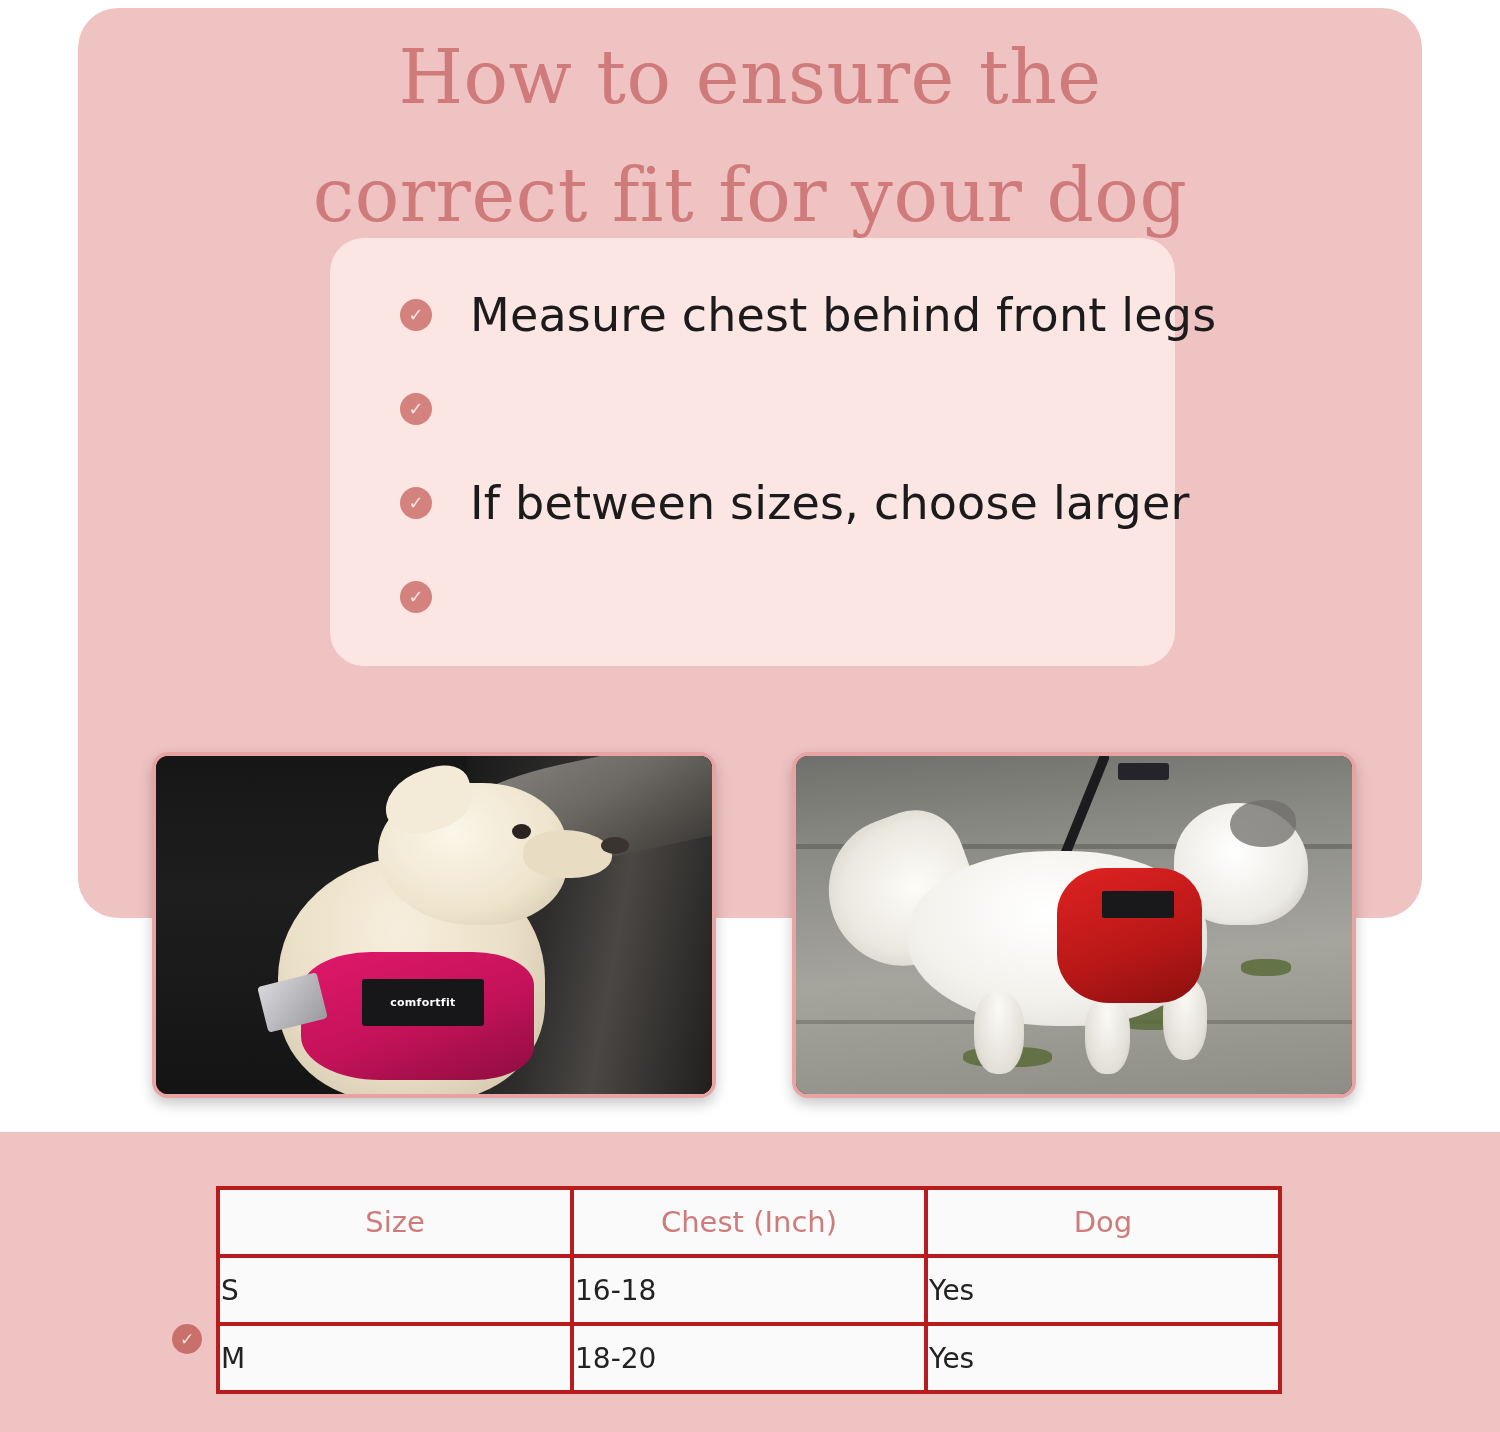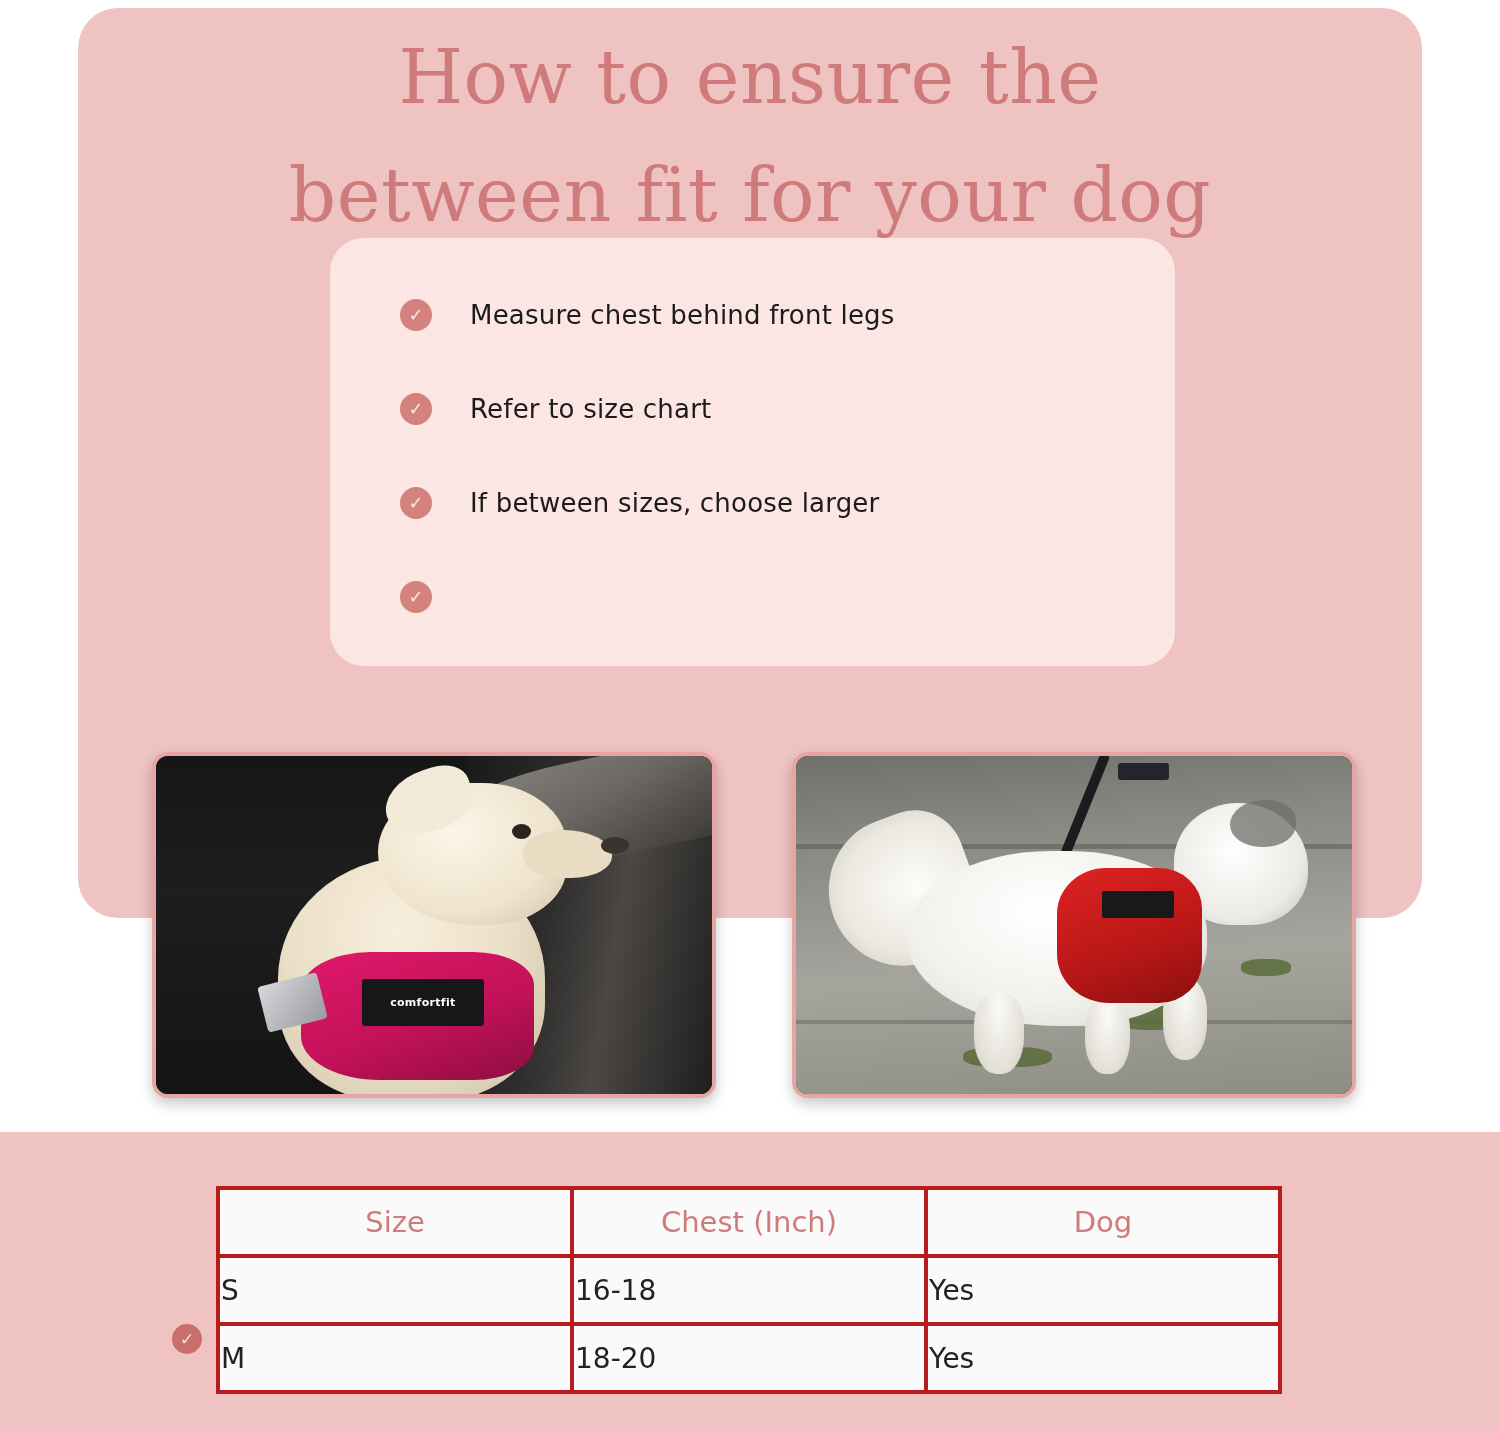--- a/index.html
+++ b/index.html
@@ -74,21 +74,21 @@
     flex: 0 0 32px;
     display: flex;
     align-items: center;
     justify-content: center;
     font-size: 18px;
     line-height: 1;
     margin-right: 38px;
   }
   .check-text {
     font-family: "DejaVu Sans", sans-serif;
-    font-size: 26px;
+    font-size: 46px;
     color: #1b1b1b;
     letter-spacing: 0.2px;
     white-space: nowrap;
   }
 
   
   .photo {
     position: absolute;
     border: 4px solid #e8a3a3;
     border-radius: 16px;
@@ -372,33 +372,32 @@
     line-height: 1;
   }
 </style>
 </head>
 <body>
 
 <div class="top-panel"></div>
 
 <div class="headline">
   <span class="line">How to ensure the</span>
-  <span class="line">between fit for your dog</span>
+  <span class="line">correct fit for your dog</span>
 </div>
 
 <div class="check-card"></div>
 
 <div class="check-list">
   <div class="check-item">
     <span class="check-bullet">✓</span>
     <span class="check-text">Measure chest behind front legs</span>
   </div>
   <div class="check-item">
     <span class="check-bullet">✓</span>
-    <span class="check-text">Refer to size chart</span>
   </div>
   <div class="check-item">
     <span class="check-bullet">✓</span>
     <span class="check-text">If between sizes, choose larger</span>
   </div>
   <div class="check-item">
     <span class="check-bullet">✓</span>
   </div>
 </div>
 

